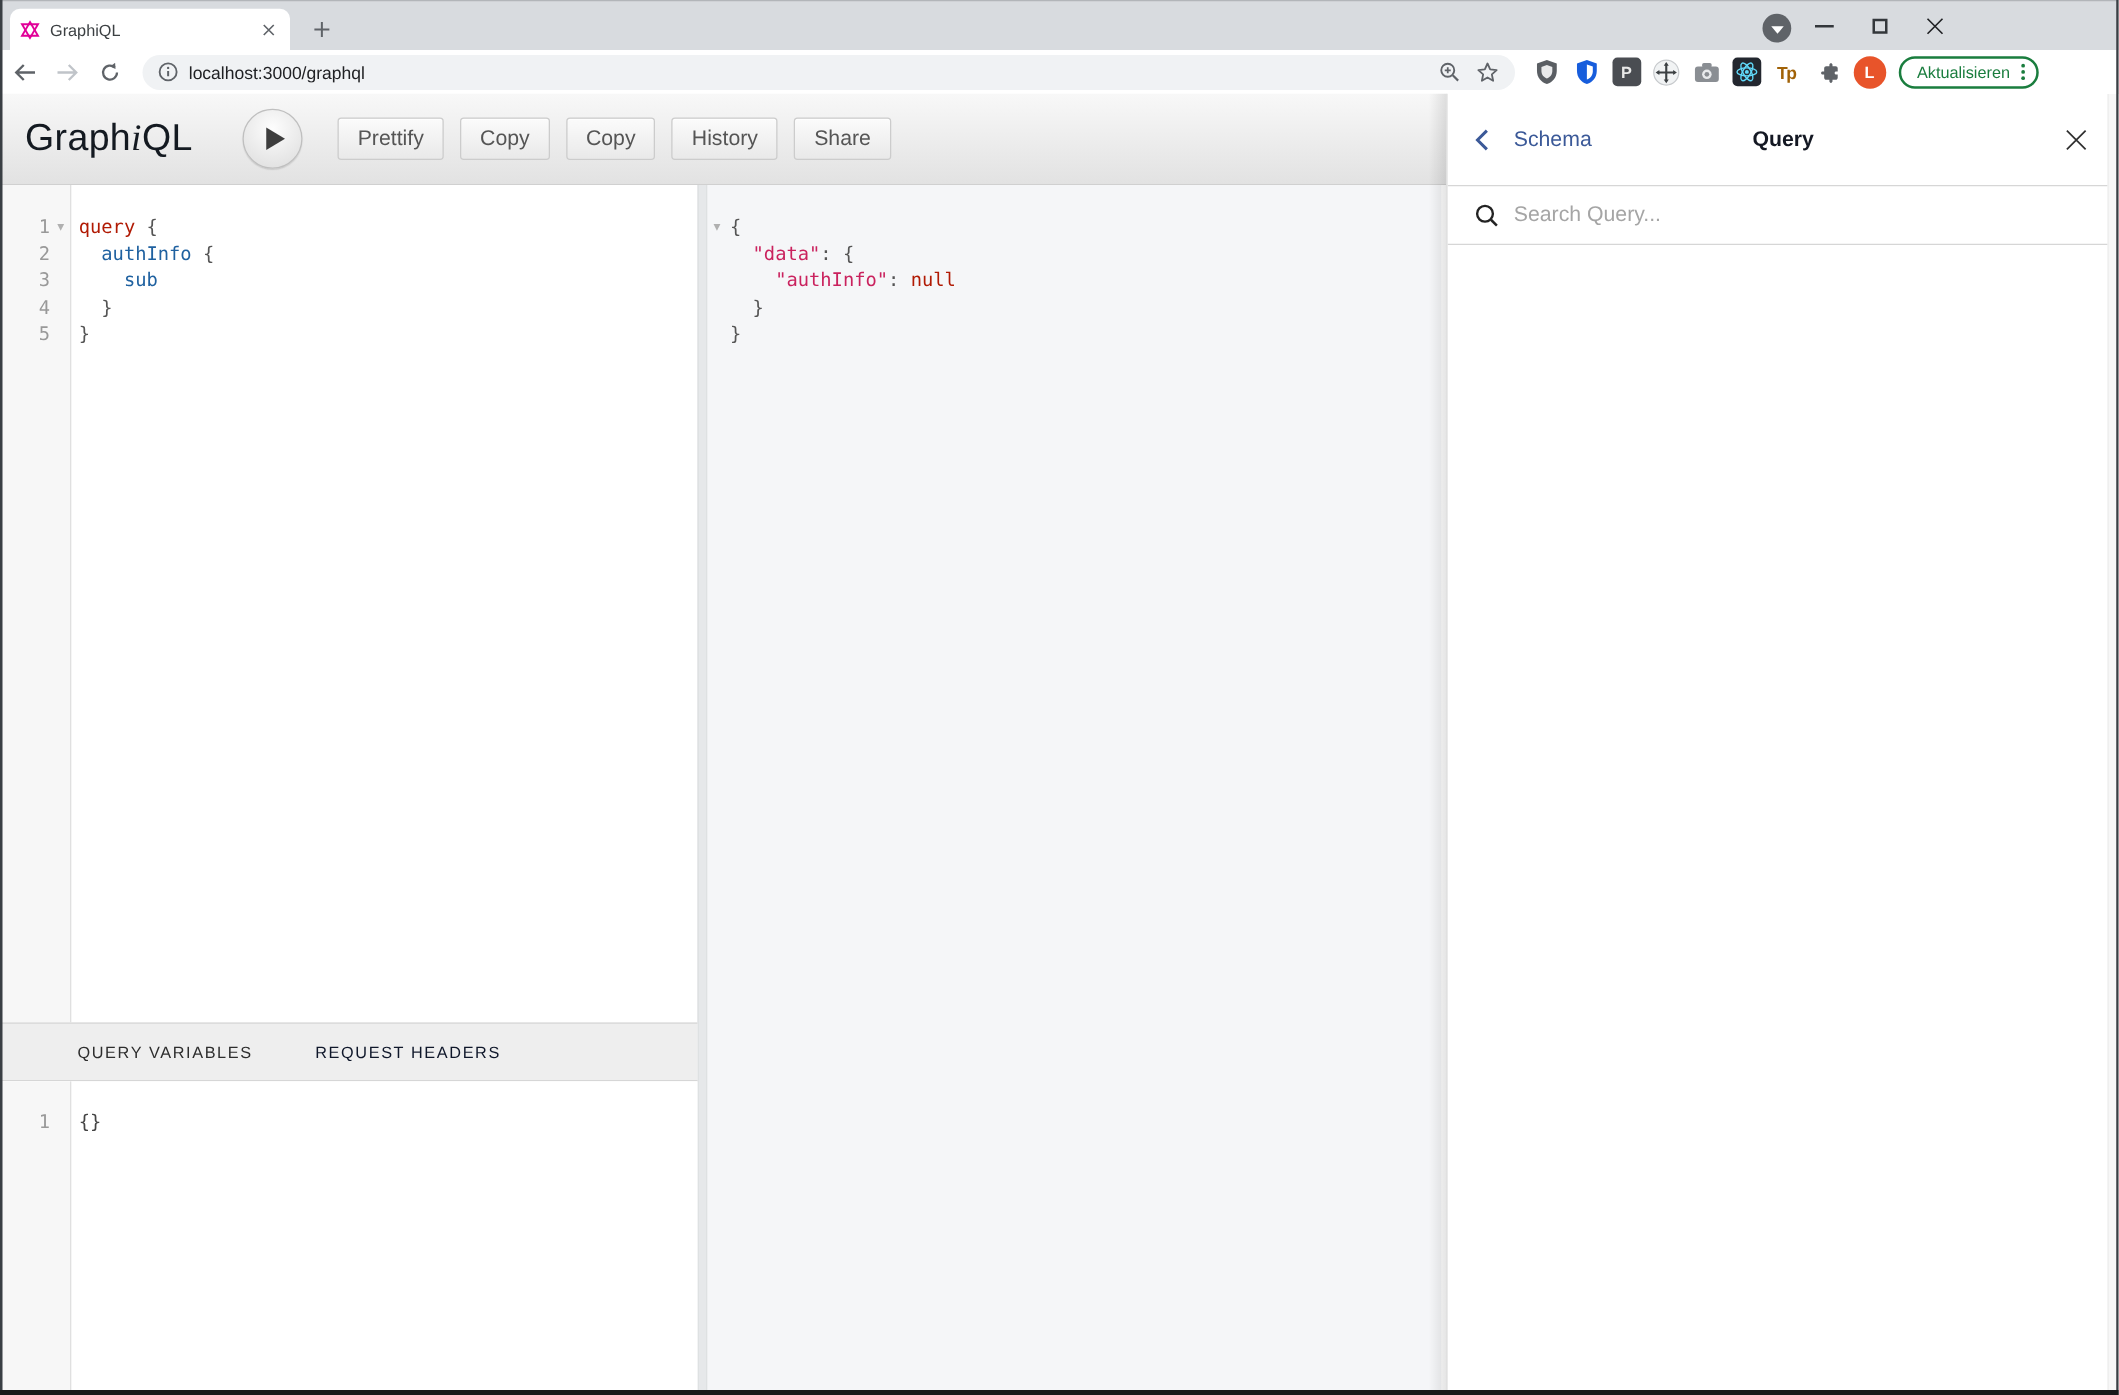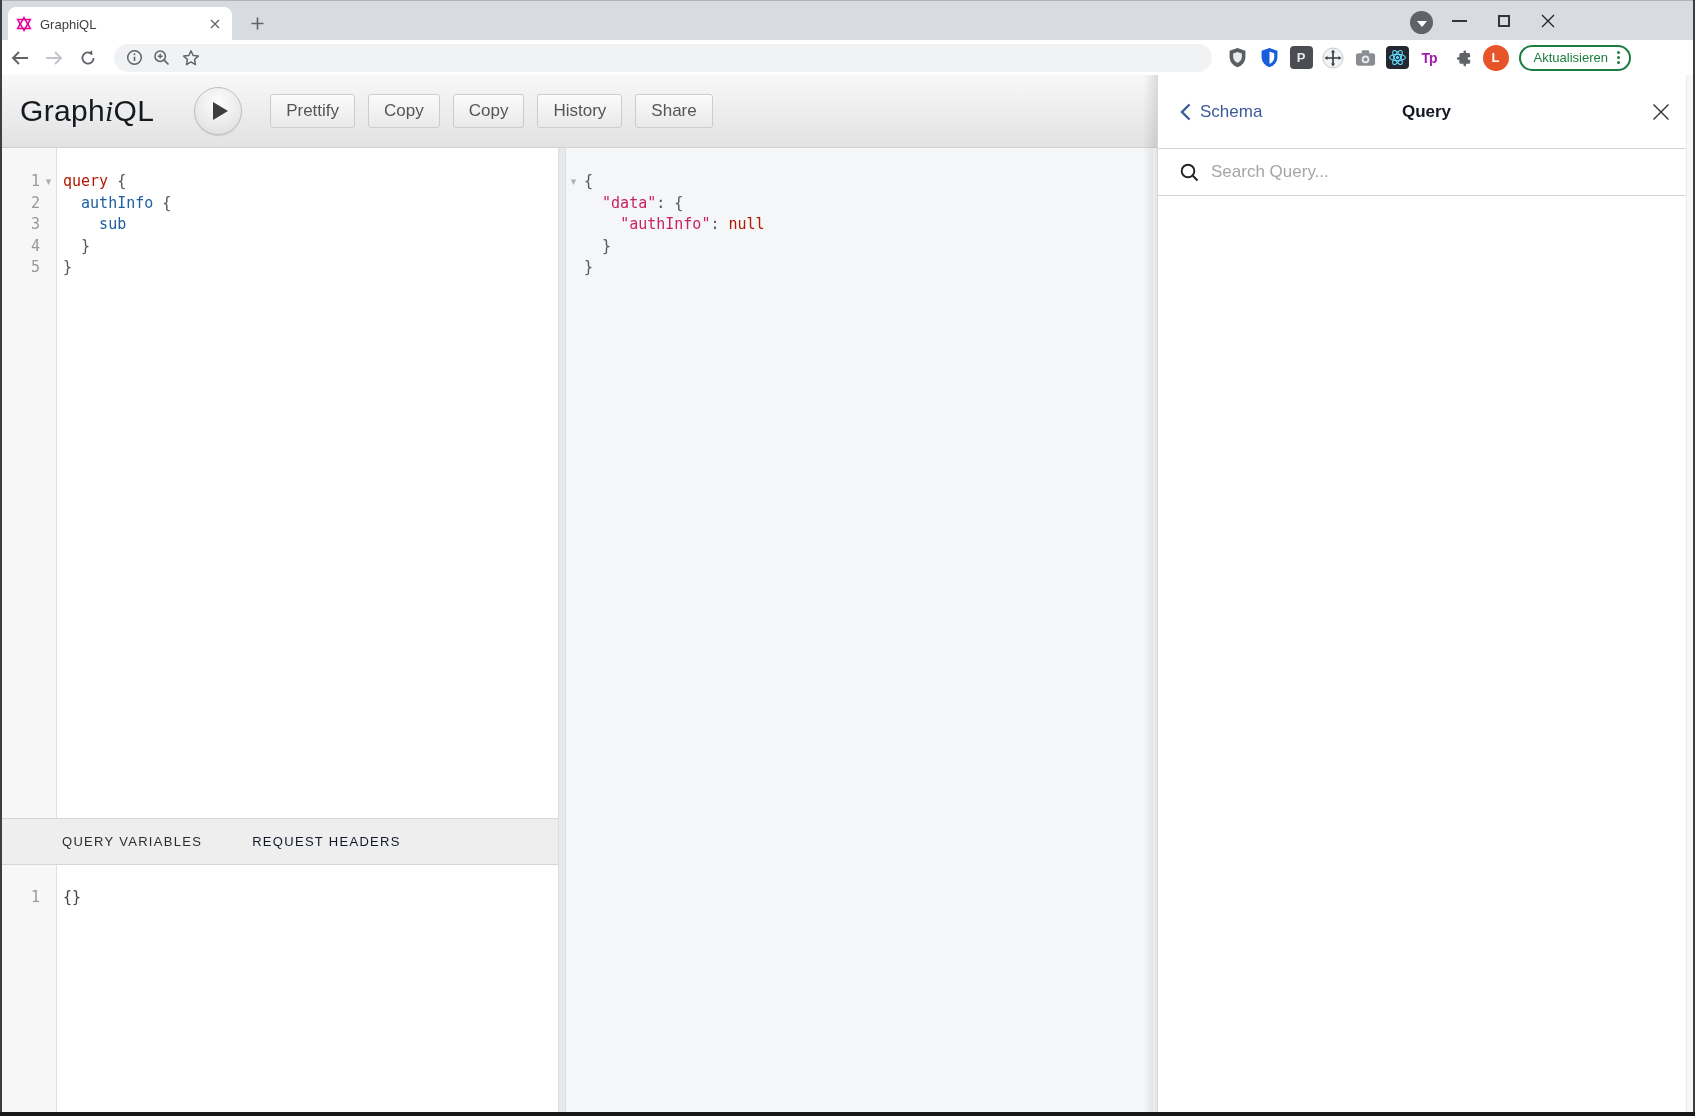--- a/index.html
+++ b/index.html
@@ -26,21 +26,21 @@
   
   .navbar{position:absolute;left:0;top:40px;width:100%;height:35px;background:#fff;display:flex;align-items:center;box-sizing:border-box;}
   .nav-icon{width:28px;height:28px;display:flex;align-items:center;justify-content:center;margin-left:6px;flex:0 0 auto;}
   .omnibox{flex:1;height:28px;margin:0 10px 0 12px;background:#f0f2f4;border-radius:14px;display:flex;align-items:center;padding:0 10px 0 12px;min-width:0;}
   .url-text{font-size:14px;color:#202124;margin-left:8px;white-space:nowrap;overflow:hidden;flex:1;}
   .omni-icon{width:24px;height:24px;display:flex;align-items:center;justify-content:center;flex:0 0 auto;margin-left:6px;}
   .ext-row{display:flex;align-items:center;gap:9px;margin-left:4px;flex:0 0 auto;}
   .ext{width:23px;height:23px;display:flex;align-items:center;justify-content:center;border-radius:4px;flex:0 0 auto;}
   .ext-dark{background:#4a4d52;color:#e8e8e8;font-size:13px;font-weight:bold;}
   .ext-react{background:#23272f;}
-  .ext-tp{color:#a21caf;font-weight:bold;font-size:14px;letter-spacing:-1px;text-align:right;}
+  .ext-tp{color:#a16207;font-weight:bold;font-size:14px;letter-spacing:-1px;text-align:right;}
   .avatar{width:26px;height:26px;border-radius:50%;background:#e8542a;color:#fff;font-size:13px;font-weight:bold;
        display:flex;align-items:center;justify-content:center;margin-left:10px;flex:0 0 auto;}
   .update-pill{height:26px;border:2px solid #1a7d3e;border-radius:15px;display:flex;align-items:center;gap:9px;
        padding:0 9px 0 13px;margin-left:10px;margin-right:64px;box-sizing:border-box;flex:0 0 auto;}
   .update-pill .label{color:#1a7d3e;font-size:13px;}
   .kebab{display:flex;flex-direction:column;gap:2px;}
   .kebab i{width:3px;height:3px;border-radius:50%;background:#1a7d3e;display:block;}
   
   .gq-topbar{position:absolute;left:0;top:75px;width:1157px;height:73px;background:linear-gradient(#f8f8f8,#e2e2e2);
        border-bottom:1px solid #d0d0d0;display:flex;align-items:center;box-sizing:border-box;}
@@ -74,21 +74,21 @@
   .vtab{font-size:13px;font-weight:normal;letter-spacing:1.3px;}
   .vtab.active{color:#2d2d2d;margin-left:62px;}
   .vtab.inactive{color:#0f172a;margin-left:50px;}
   .vars-editor{position:absolute;left:0;top:865px;width:558px;height:247px;background:#fff;overflow:hidden;}
   
   .docs-shadow{position:absolute;left:1143px;top:75px;width:14px;height:1037px;
        background:linear-gradient(to right,rgba(0,0,0,0),rgba(0,0,0,0.10));z-index:5;}
   .docs-panel{position:absolute;left:1157px;top:75px;width:538px;height:1037px;background:#fff;border-left:1px solid #d6d6d6;
        box-sizing:border-box;z-index:6;overflow:hidden;}
   .docs-header{height:74px;border-bottom:1px solid #d6d6d6;display:flex;align-items:center;position:relative;box-sizing:border-box;}
-  .docs-back{display:flex;align-items:center;gap:9px;margin-left:22px;color:#3B5998;font-size:17px;cursor:pointer;}
+  .docs-back{display:flex;align-items:center;gap:20px;margin-left:22px;color:#3B5998;font-size:17px;cursor:pointer;}
   .docs-title{position:absolute;left:50%;transform:translateX(-50%);font-size:17px;font-weight:bold;color:#141823;}
   .docs-close{position:absolute;right:22px;top:50%;transform:translateY(-50%);width:24px;height:24px;
        display:flex;align-items:center;justify-content:center;cursor:pointer;}
   .docs-search{height:47px;border-bottom:1px solid #d6d6d6;display:flex;align-items:center;padding-left:22px;gap:10px;box-sizing:border-box;}
   .docs-search input{border:none;outline:none;font-size:17px;color:#333;width:420px;font-family:"Liberation Sans",sans-serif;background:transparent;}
   .docs-search input::placeholder{color:#a5a5a5;}
   .docs-content{padding:0 24px;}
   .no-desc{margin-top:29px;font-size:17px;color:#333;}
   .fields-heading{margin-top:71px;font-size:13px;font-weight:bold;letter-spacing:2.5px;color:#777;}
   .fields-divider{height:0;border-bottom:1px solid #d6d6d6;margin-top:13px;}
@@ -157,20 +157,21 @@
         <path d="M14.6 9 a5.6 5.6 0 1 1 -1.7 -4" stroke="#5f6368" stroke-width="1.8" fill="none"></path>
         <polygon points="13.1,1.2 13.4,6.2 9.2,4.2" fill="#5f6368"></polygon>
       </svg>
     </span>
     <div class="omnibox">
       <svg width="17" height="17" viewBox="0 0 16 16">
         <circle cx="8" cy="8" r="6.4" stroke="#5f6368" stroke-width="1.4" fill="none"></circle>
         <path d="M8 7.3 V11.2" stroke="#5f6368" stroke-width="1.5"></path>
           <circle cx="8" cy="5" r="0.9" fill="#5f6368"></circle>
       </svg>
+      <span class="url-text">localhost:3000/graphql</span>
       <span class="omni-icon">
         <svg width="17" height="17" viewBox="0 0 17 17">
           <circle cx="7.2" cy="7.2" r="5.2" stroke="#5f6368" stroke-width="1.5" fill="none"></circle>
           <path d="M11.2 11.2 L15.5 15.5" stroke="#5f6368" stroke-width="1.7"></path>
           <path d="M7.2 4.8 V9.6 M4.8 7.2 H9.6" stroke="#5f6368" stroke-width="1.4"></path>
         </svg>
       </span>
       <span class="omni-icon">
         <svg width="18" height="18" viewBox="0 0 16 16">
           <polygon points="8,1.6 9.9,5.8 14.5,6.3 11.1,9.3 12,13.9 8,11.5 4,13.9 4.9,9.3 1.5,6.3 6.1,5.8" fill="none" stroke="#5f6368" stroke-width="1.3" stroke-linejoin="round"></polygon>

